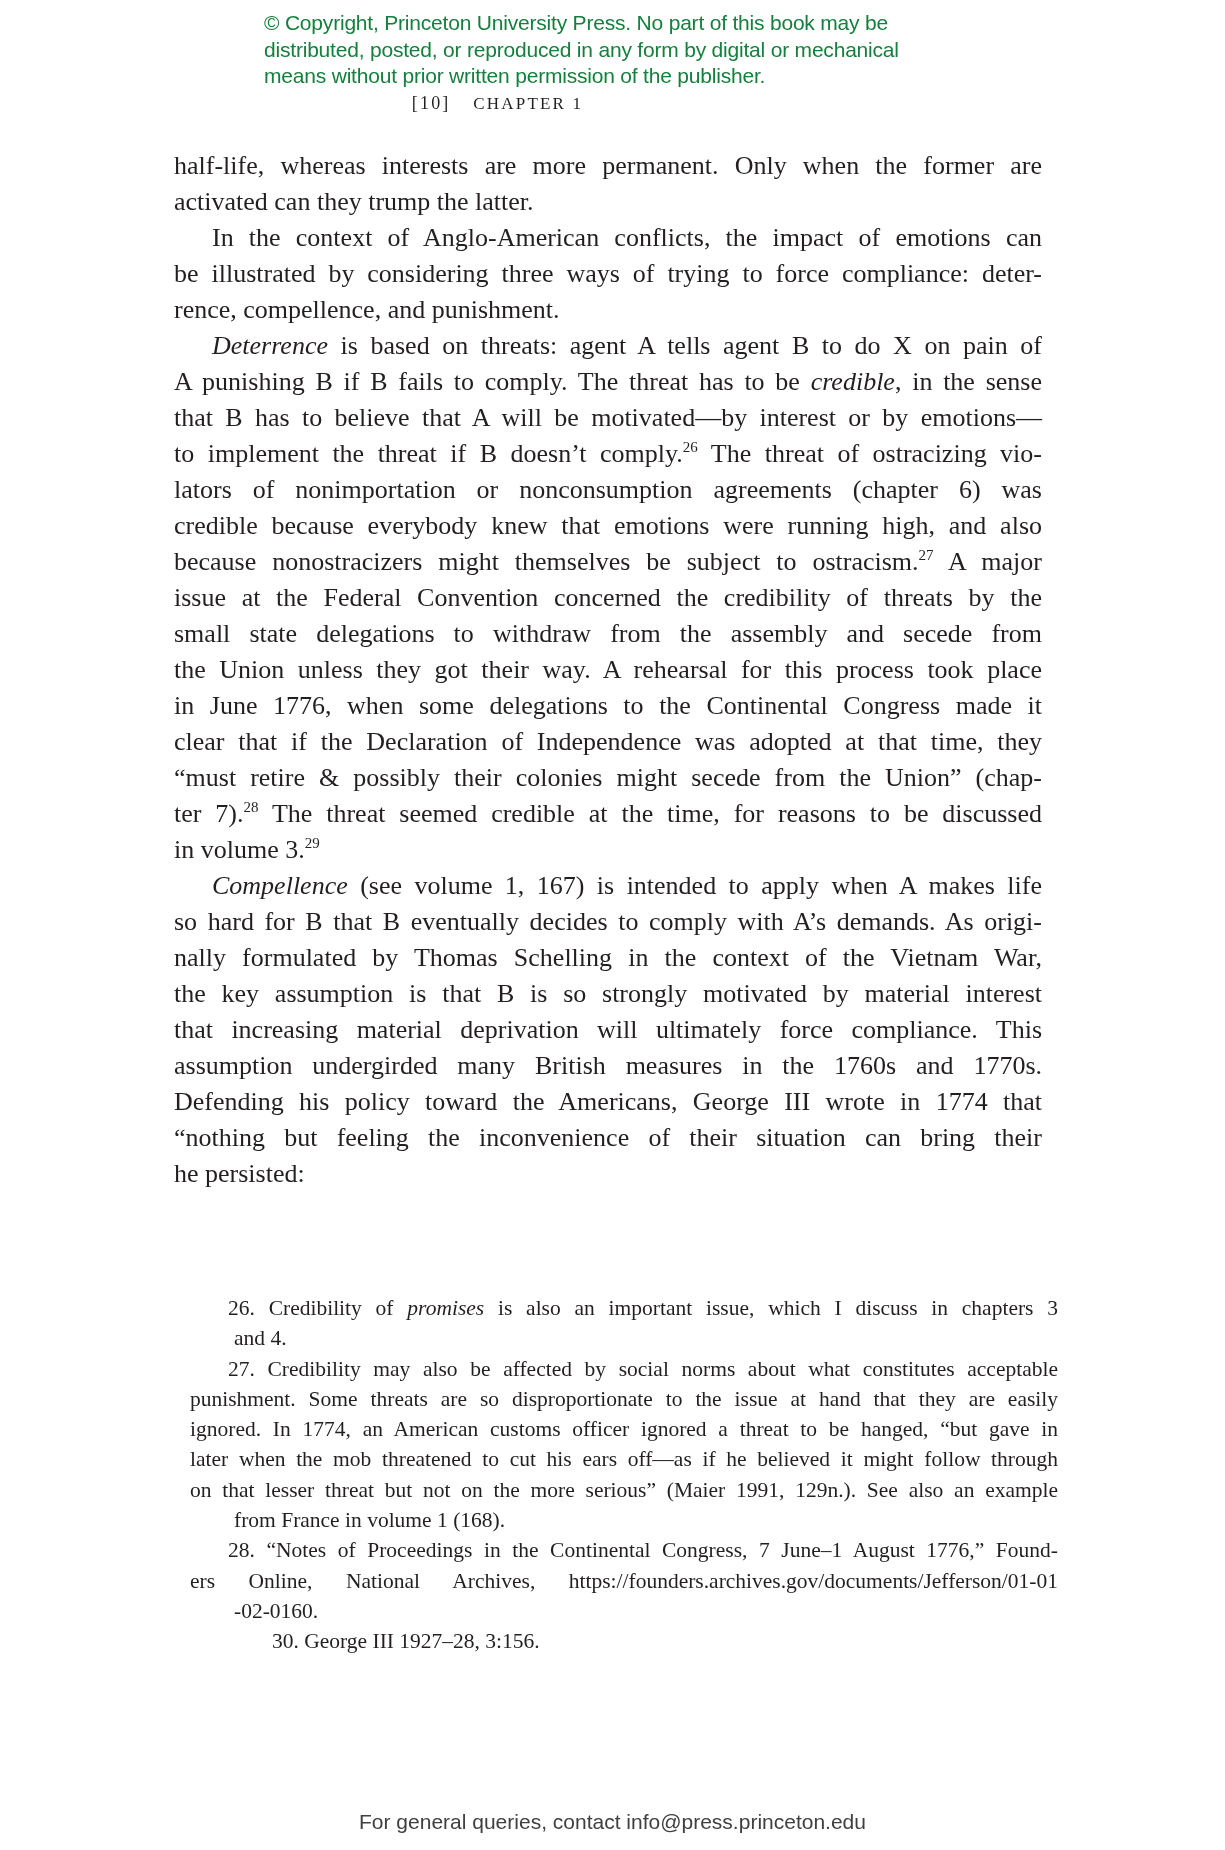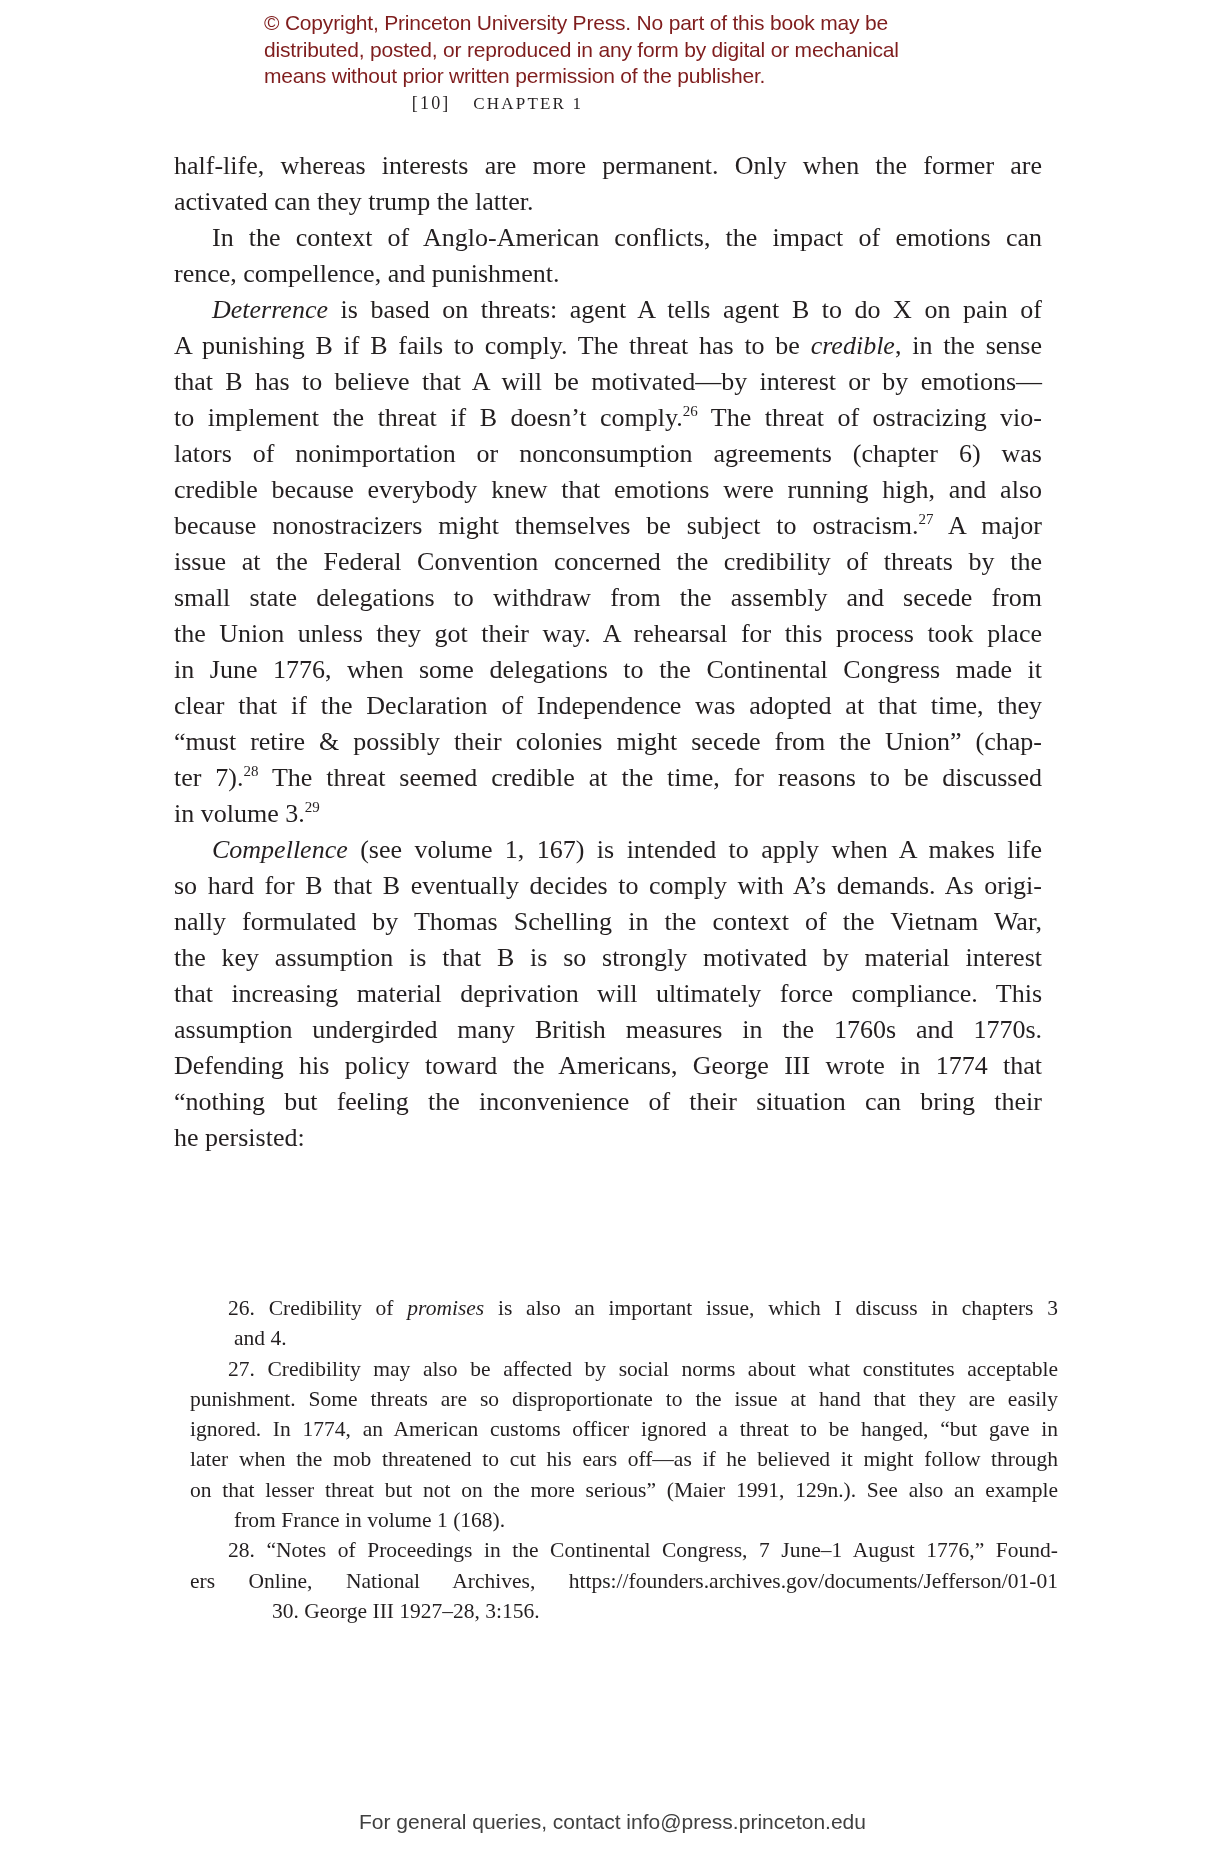--- a/index.html
+++ b/index.html
@@ -15,21 +15,21 @@
     color: #231f20;
   }
   .copyright {
     position: absolute;
     left: 264px;
     top: 10px;
     width: 760px;
     font-family: "Liberation Sans", sans-serif;
     font-size: 21px;
     line-height: 26.5px;
-    color: #7f1d1d;
+    color: #15803d;
     letter-spacing: -0.2px;
   }
   .copyright span { display: block; white-space: nowrap; }
   .running-head {
     position: absolute;
     left: 0;
     width: 995px;
     top: 93px;
     text-align: center;
     font-family: "Liberation Serif", serif;
@@ -113,20 +113,21 @@
 
 <div class="body-text">
 
   <div>
     <span class="line">half-life, whereas interests are more permanent. Only when the former are</span>
     <span class="line last">activated can they trump the latter.</span>
   </div>
 
   <div>
     <span class="line indent">In the context of Anglo-American conflicts, the impact of emotions can</span>
+    <span class="line">be illustrated by considering three ways of trying to force compliance: deter-</span>
     <span class="line last">rence, compellence, and punishment.</span>
   </div>
 
   <div>
     <span class="line indent"><em>Deterrence</em><span> is based on threats: agent A tells agent B to do X on pain of</span></span>
     <span class="line"><span>A punishing B if B fails to comply. The threat has to be </span><em>credible</em><span>, in the sense</span></span>
     <span class="line">that B has to believe that A will be motivated—by interest or by emotions—</span>
     <span class="line"><span>to implement the threat if B doesn’t comply.</span><sup>26</sup><span> The threat of ostracizing vio-</span></span>
     <span class="line">lators of nonimportation or nonconsumption agreements (chapter 6) was</span>
     <span class="line">credible because everybody knew that emotions were running high, and also</span>
@@ -163,20 +164,21 @@
     <span class="line indent"><span>27.</span><span> Credibility may also be affected by social norms about what constitutes acceptable</span></span>
     <span class="line">punishment. Some threats are so disproportionate to the issue at hand that they are easily</span>
     <span class="line">ignored. In 1774, an American customs officer ignored a threat to be hanged, “but gave in</span>
     <span class="line">later when the mob threatened to cut his ears off—as if he believed it might follow through</span>
     <span class="line">on that lesser threat but not on the more serious” (Maier 1991, 129n.). See also an example</span>
     <span class="line last">from France in volume 1 (168).</span>
   </div>
   <div>
     <span class="line indent"><span>28.</span><span> “Notes of Proceedings in the Continental Congress, 7 June–1 August 1776,” Found-</span></span>
     <span class="line">ers Online, National Archives, https://founders.archives.gov/documents/Jefferson/01-01</span>
+    <span class="line last">-02-0160.</span>
   </div>
   <div>
     <span class="line indent last"><span>30.</span><span> George III 1927–28, 3:156.</span></span>
   </div>
 </div>
 
 <div class="footer">
   <span>For general queries, contact info@press.princeton.edu</span>
 </div>
 

